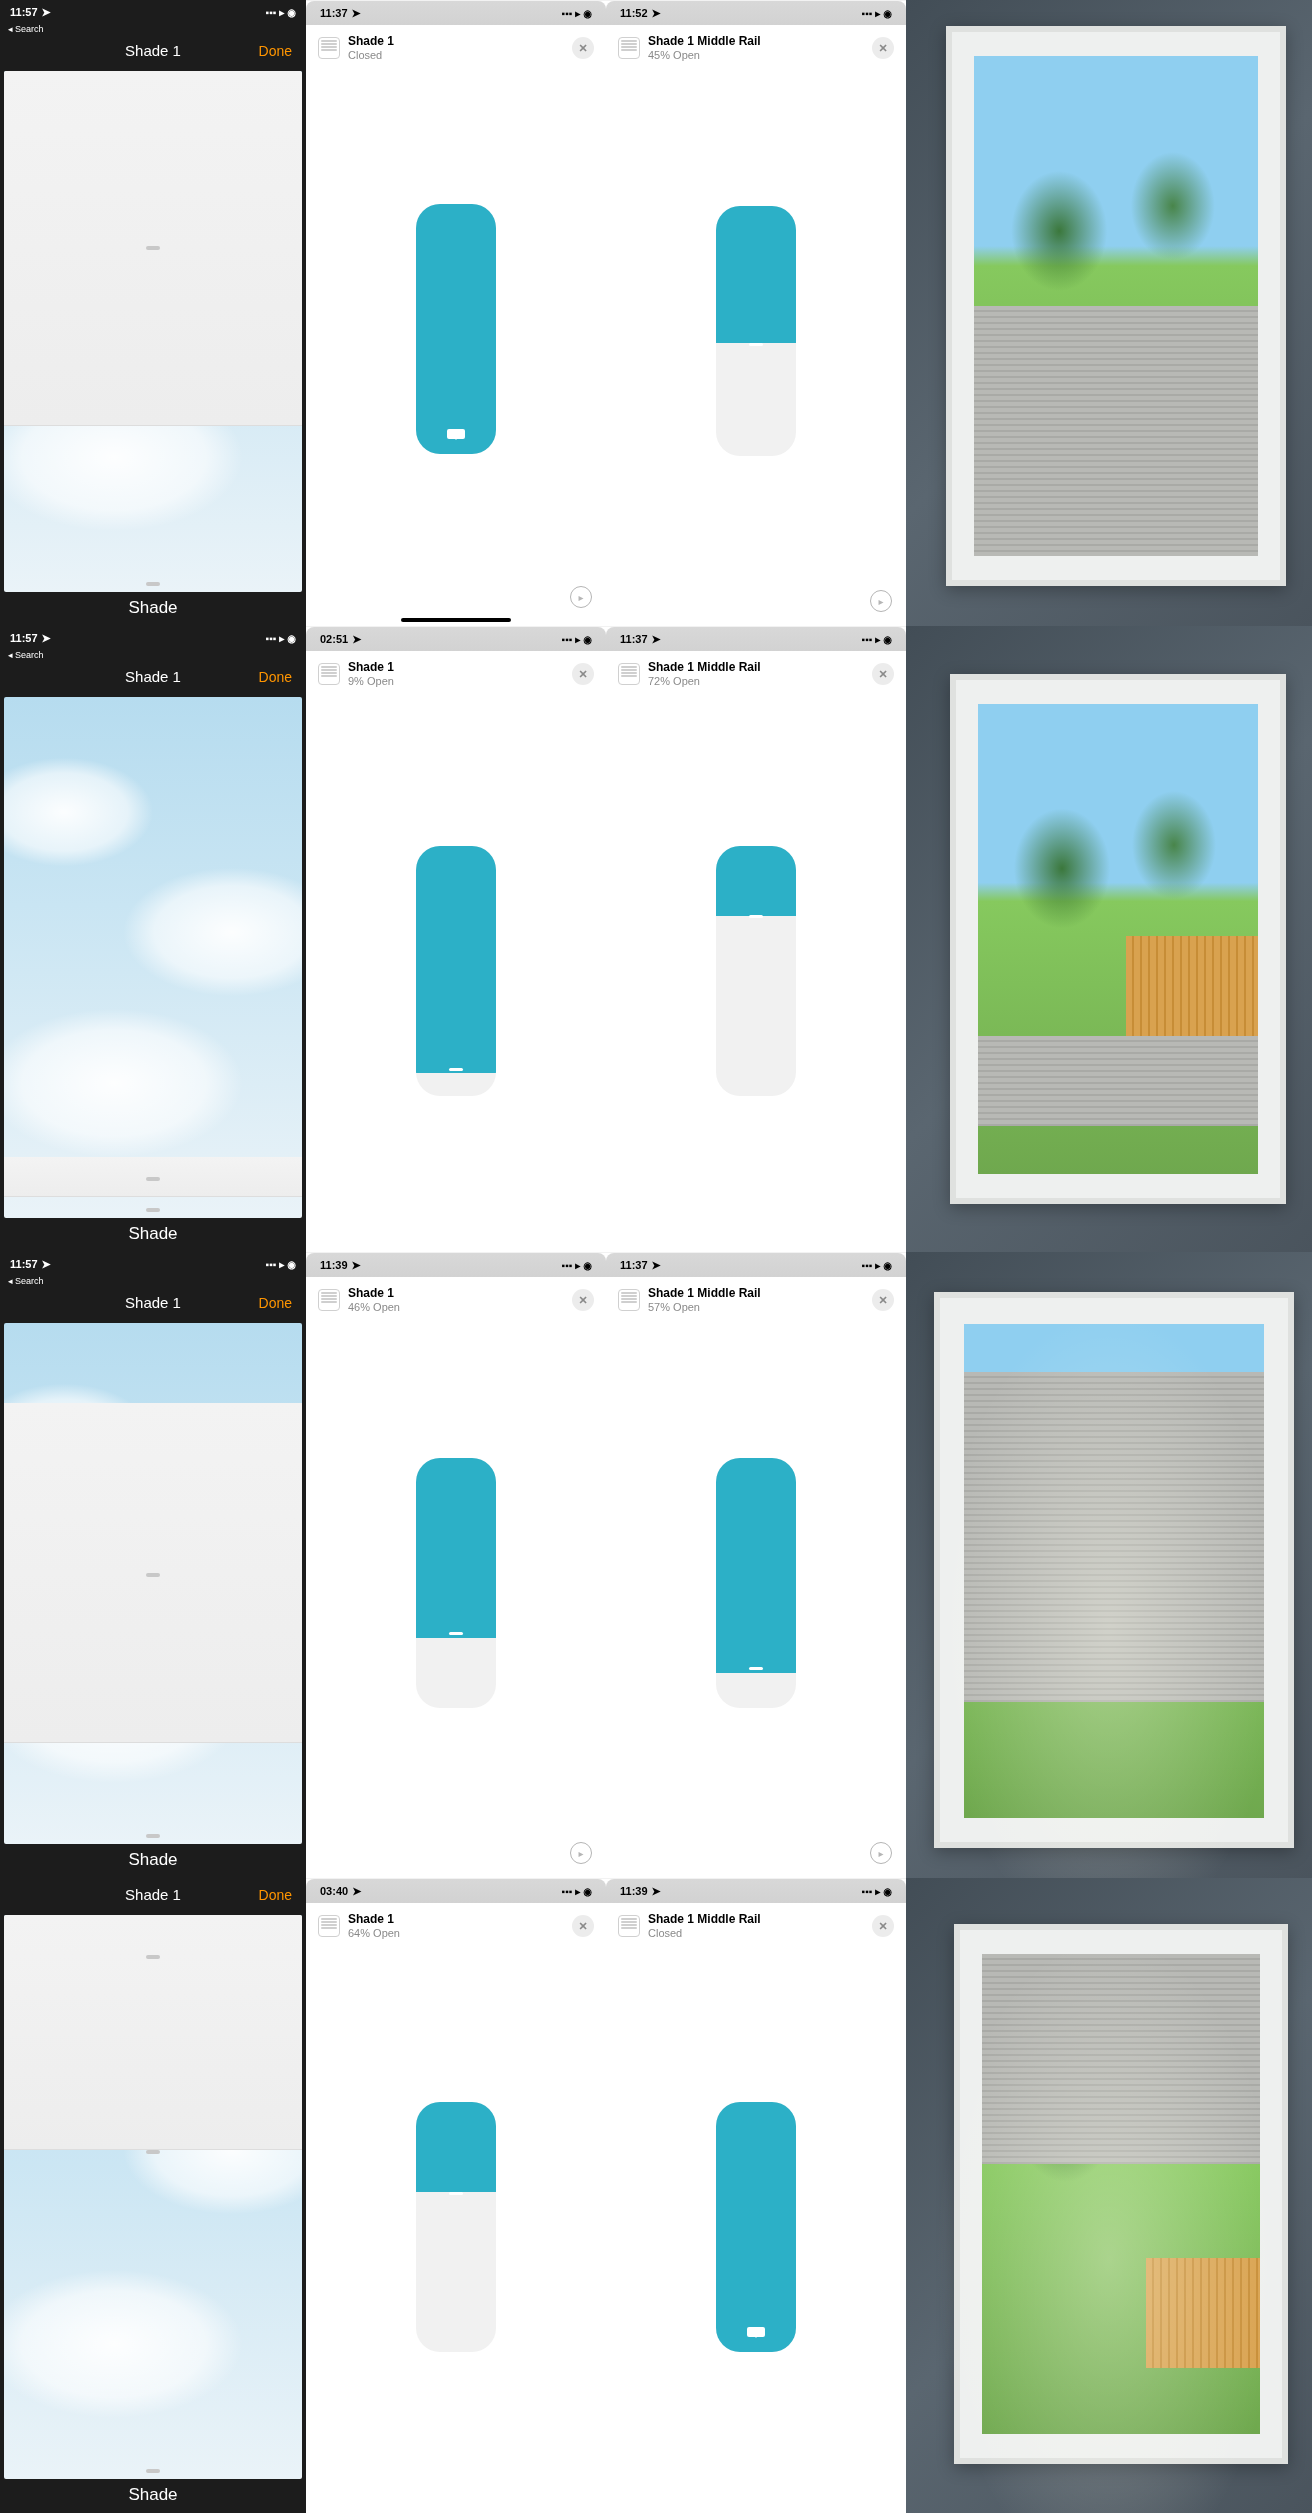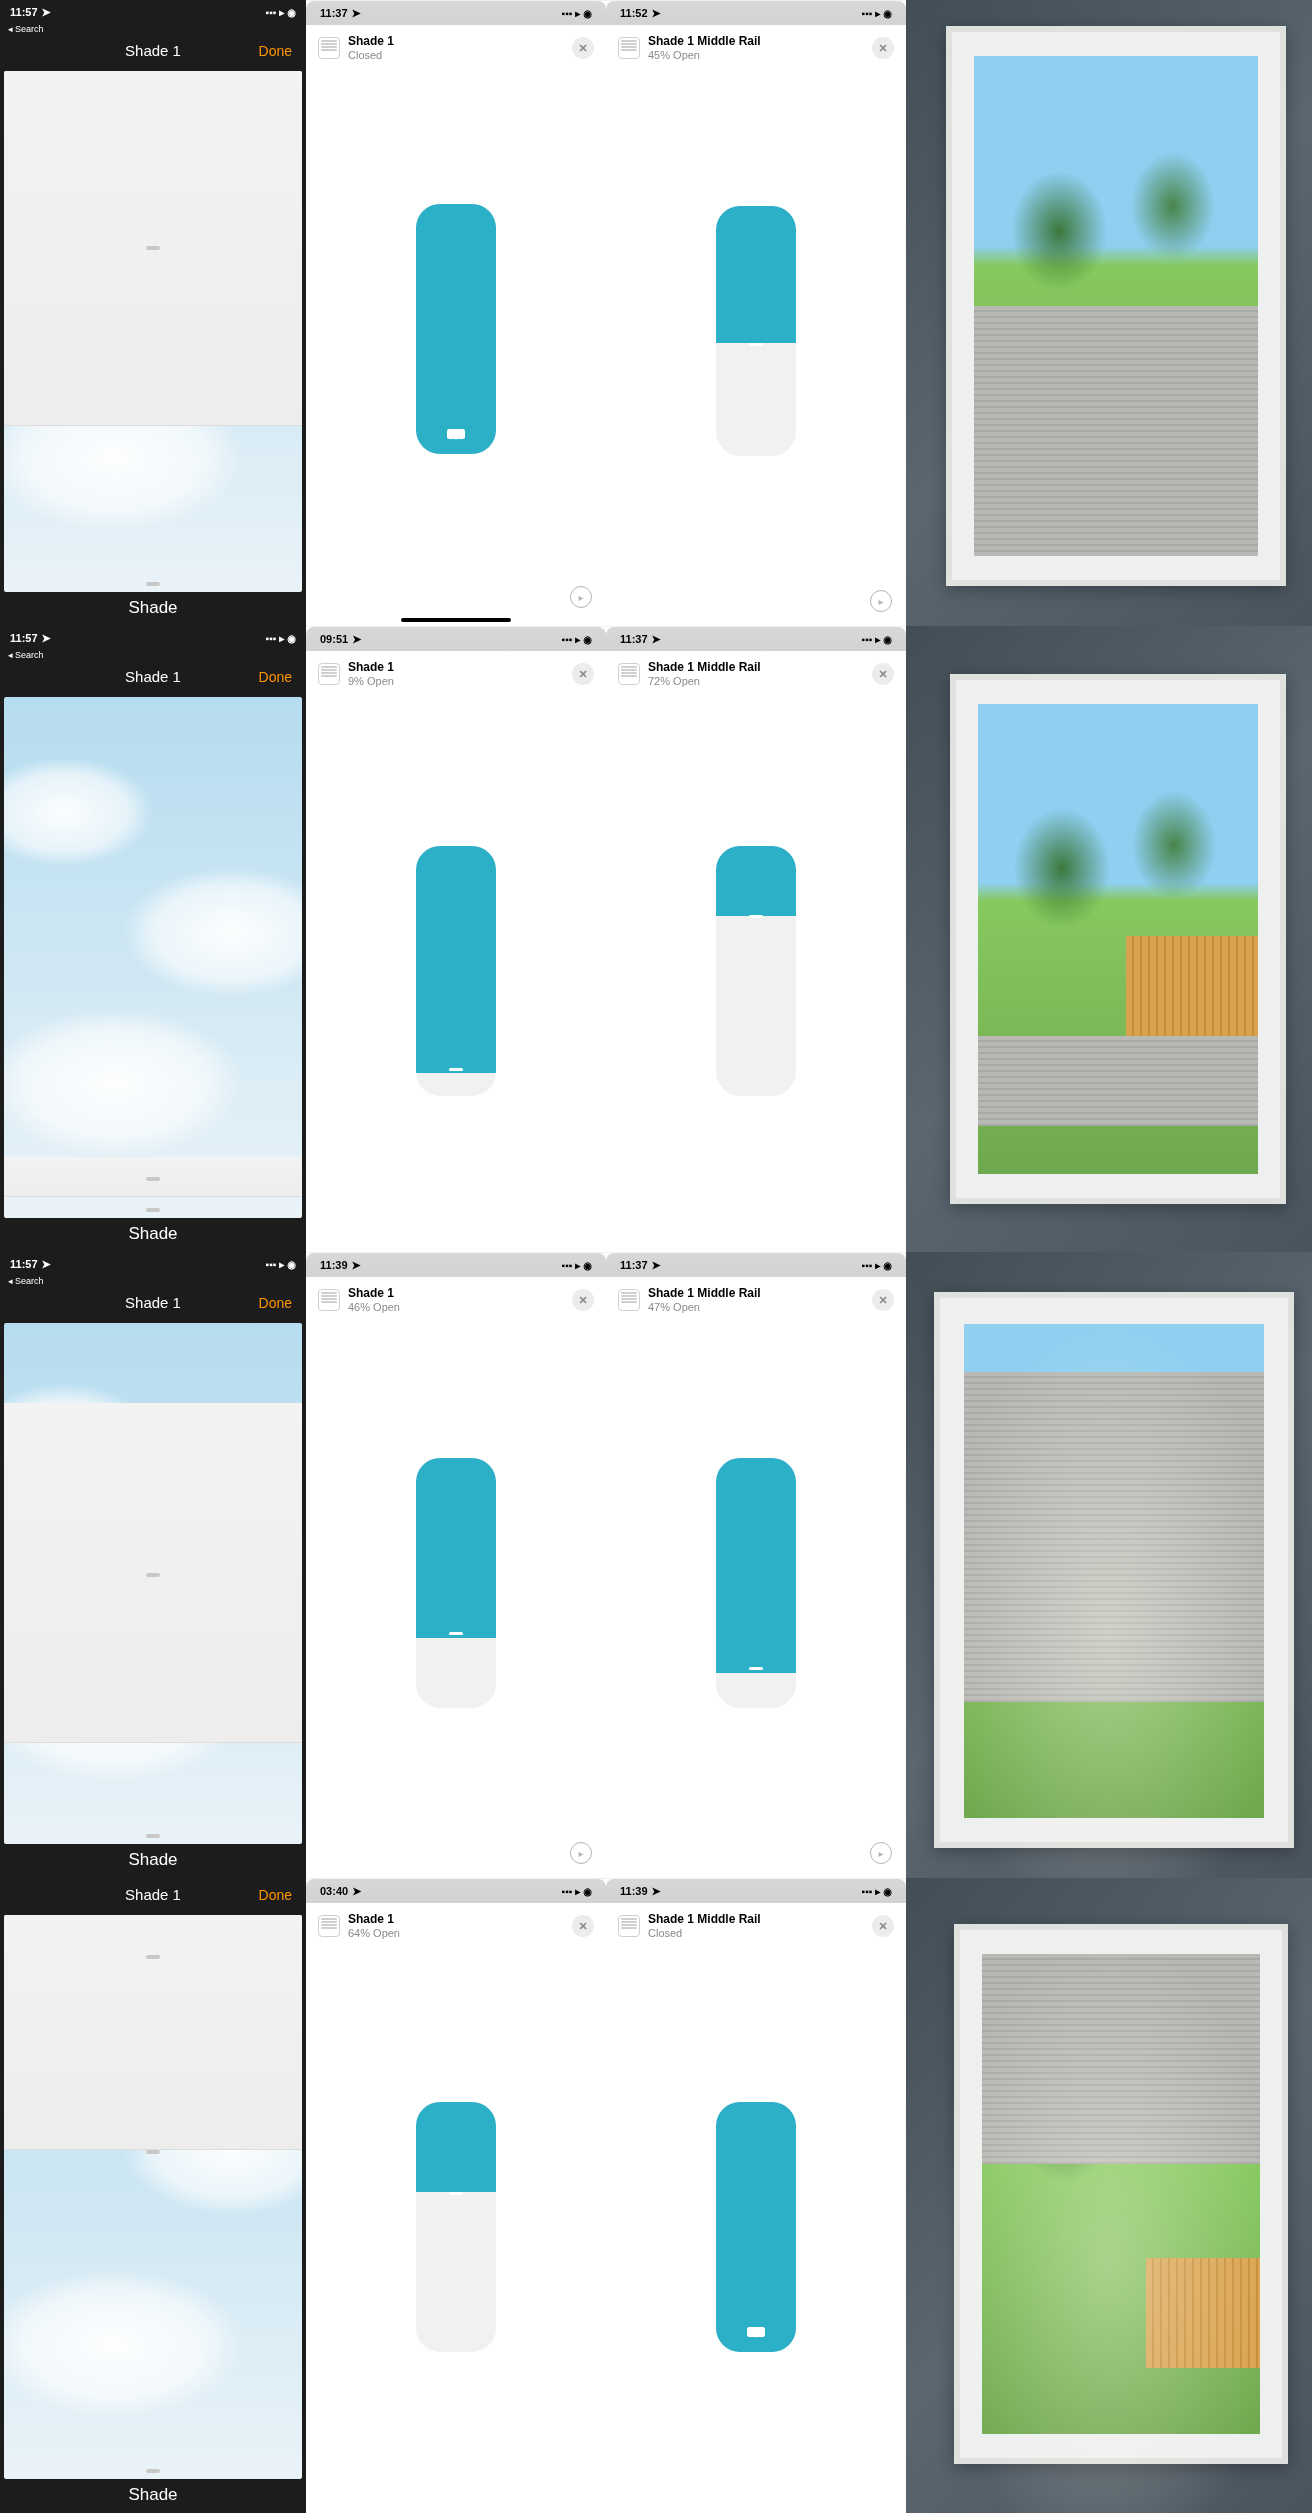--- a/index.html
+++ b/index.html
@@ -200,21 +200,21 @@
       <div class="shade-cover" style="top:460px;height:40px">
         <div class="rail-mark" style="top:20px"></div>
 
       </div>
       <div class="rail-mark" style="bottom:6px"></div>
     </div>
     <div class="dark-footer">Shade</div>
   </div><div class="light-panel">
     <div class="light-status">
           <div class="status-left">
-            <span>09:51</span>
+            <span>02:51</span>
             <span>➤</span>
           </div>
           <div class="status-icons">
             <span>▪▪▪</span>
             <span>▸</span>
             <span>◉</span>
           </div>
         </div>
     <div class="mod-header">
       <div class="shade-icon">
@@ -359,21 +359,21 @@
         </div>
     <div class="mod-header">
       <div class="shade-icon">
             <span></span>
             <span></span>
             <span></span>
             <span></span>
           </div>
       <div class="mod-text">
         <div class="mod-name">Shade 1 Middle Rail</div>
-        <div class="mod-status">47% Open</div>
+        <div class="mod-status">57% Open</div>
       </div>
       <div class="close-btn">✕</div>
     </div>
     <div class="slider-area">
       <div class="slider-track">
         <div class="slider-fill" style="height:215px"></div>
         <div class="slider-dash" style="bottom:37.5px"></div>
       </div>
     </div>
     <div class="gear-row">

